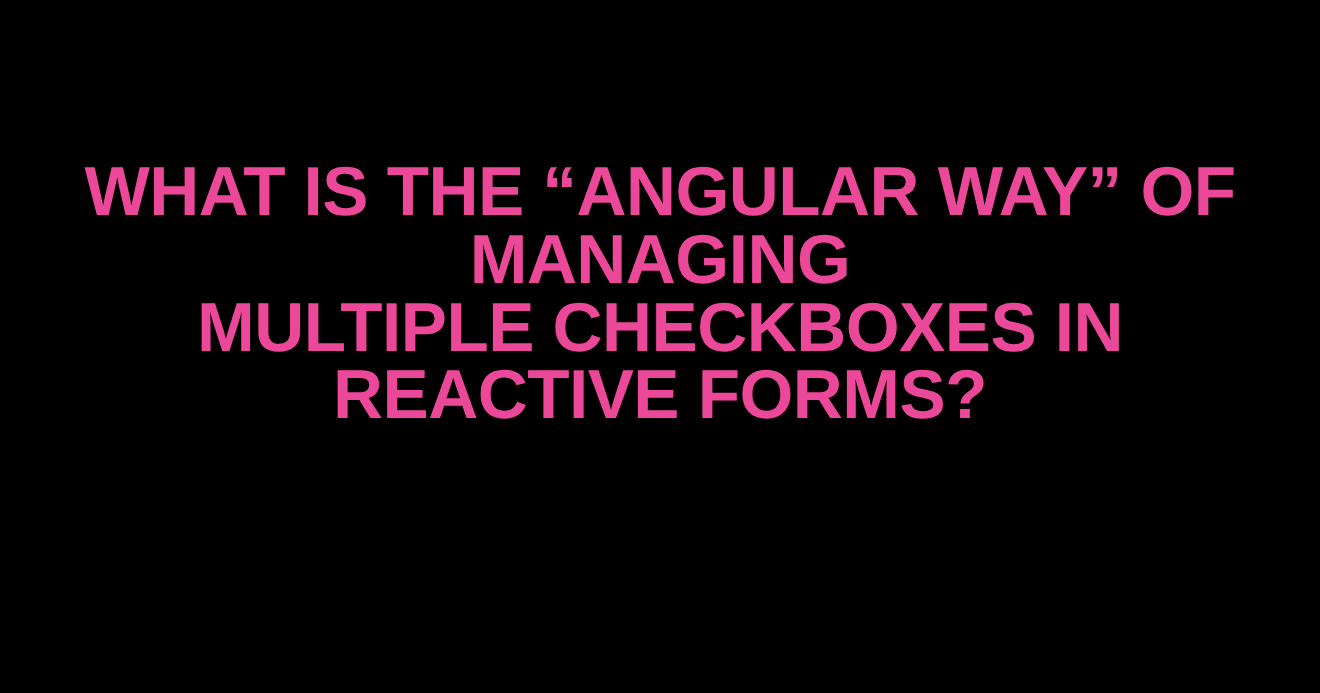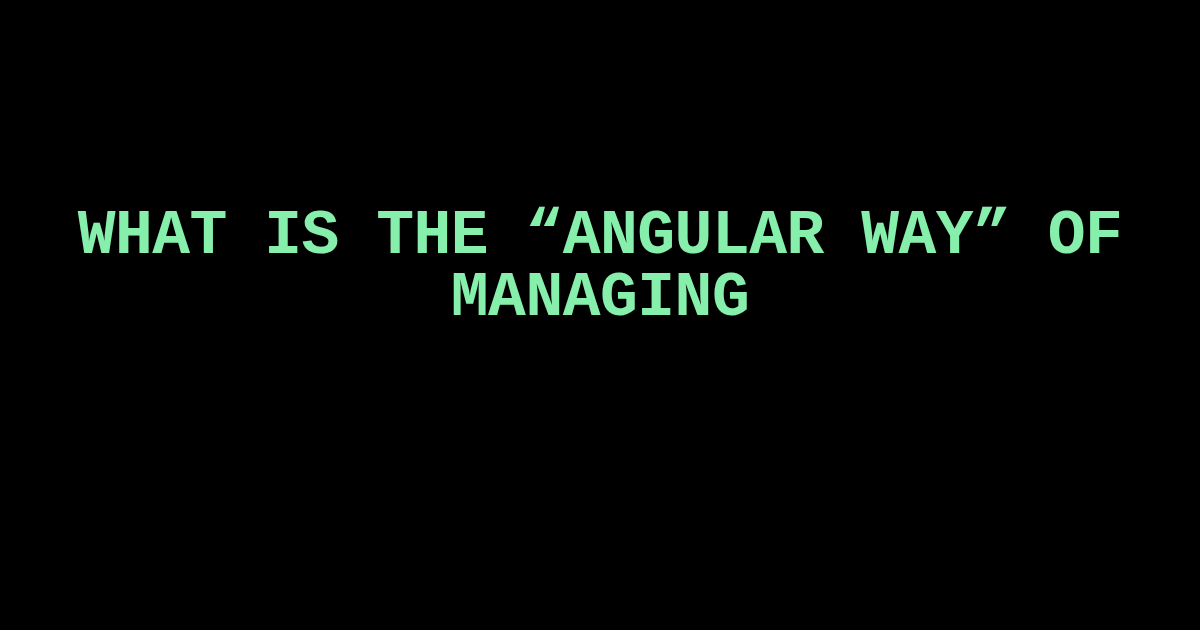--- a/index.html
+++ b/index.html
@@ -16,30 +16,31 @@
       justify-content: center;
       overflow: hidden;
     }
     .container {
       width: 100%;
       text-align: center;
       padding: 0 40px;
       margin-top: -95px;
     }
     .title {
-      font-family: Liberation Mono, monospace;
+      font-family: Liberation Sans, sans-serif;
       font-weight: 700;
-      color: #86efac;
+      color: #ec4899;
       font-size: 63px;
       line-height: 0.98;
       letter-spacing: -0.5px;
       text-transform: uppercase;
       font-stretch: condensed;
     }
   </style>
 </head>
 <body>
 
 <div class="container">
   <h1 class="title">
     <span>WHAT IS THE “ANGULAR WAY” OF MANAGING</span><br>
+    <span>MULTIPLE CHECKBOXES IN REACTIVE FORMS?</span>
   </h1>
 </div>
 
 </body></html>

